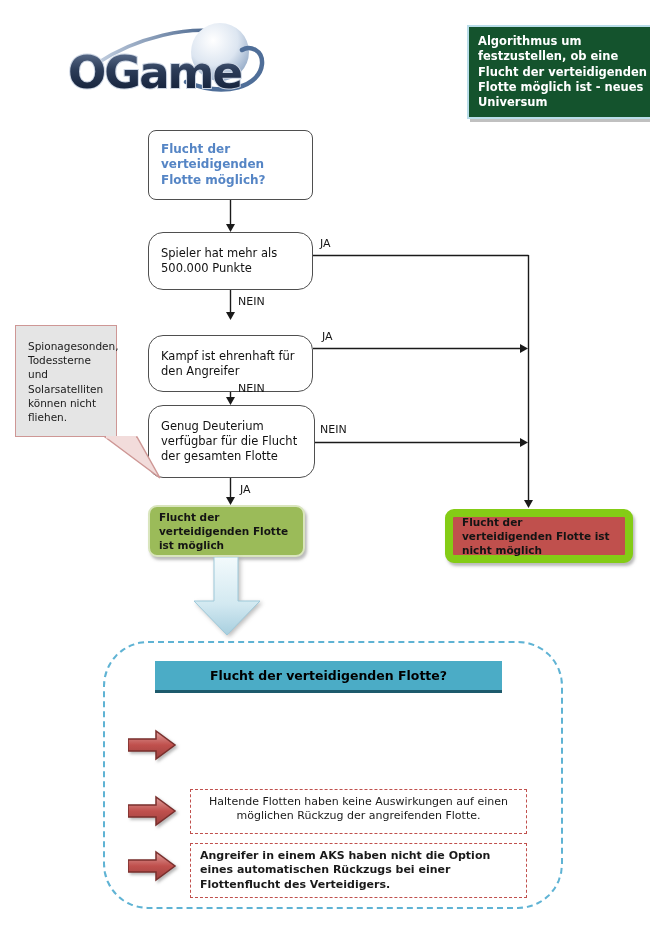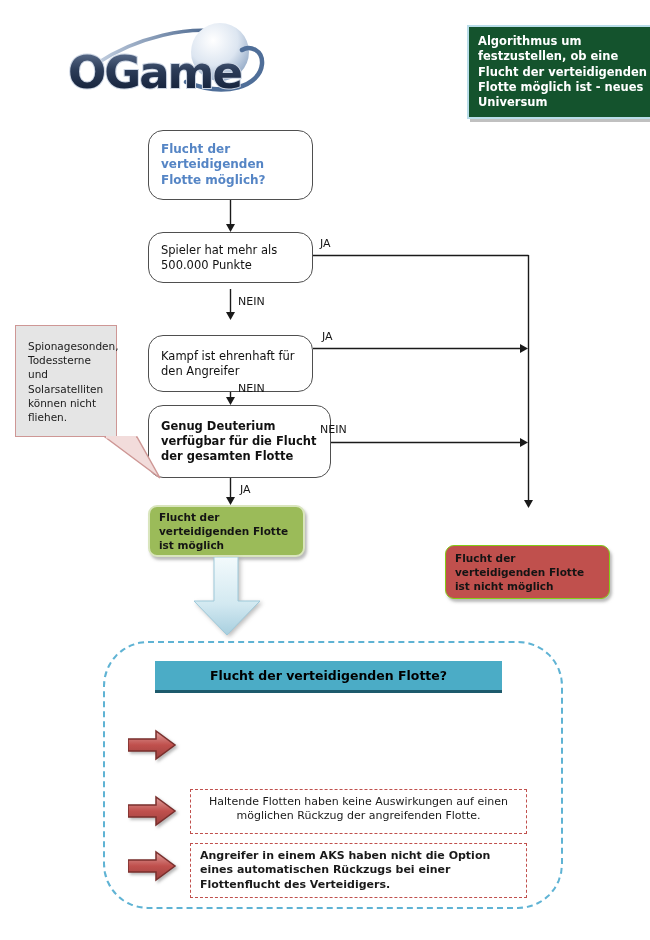--- a/index.html
+++ b/index.html
@@ -20,35 +20,35 @@
     font-size:11.5px;line-height:1.33;margin-left:44px;
   }
 
   
   .node{
     background:#ffffff;border:1.5px solid #4f4f4f;border-radius:15px;
     display:flex;align-items:center;padding:4px 12px;
     font-size:11.5px;line-height:1.3;color:#111111;
   }
   .node-start{left:148px;top:130px;width:165px;height:70px;
-    color:#5585C5;font-weight:bold;font-size:12px;}
-  .node-d1{left:148px;top:232px;width:165px;height:51px;}
+    color:#5585C5;font-weight:bold;font-size:12px;border-radius:8px;}
+  .node-d1{left:148px;top:232px;width:165px;height:58px;}
   .node-d2{left:148px;top:320px;width:165px;height:57px;margin-top:15px;}
-  .node-d3{left:148px;top:405px;width:183px;height:73px;font-weight:bold;}
+  .node-d3{left:148px;top:405px;width:167px;height:73px;}
 
   
   .result{
     display:flex;align-items:center;padding:12px 9px;
     font-weight:bold;font-size:10.5px;line-height:1.35;color:#141414;
     border-radius:9px;box-shadow:2px 3px 3px rgba(120,120,120,.5);
   }
   .result-green{left:148px;top:505px;width:157px;height:52px;
     background:#9BBB59;border:2px solid #D9E5BD;}
-  .result-red{left:445px;top:509px;width:165px;height:54px;
-    background:#C0504D;border:1px solid #84cc16;margin-top:36px;}
+  .result-red{left:445px;top:509px;width:188px;height:54px;
+    background:#C0504D;border:8px solid #84cc16;}
 
   
   .note{
     left:15px;top:325px;width:102px;height:112px;
     background:#e5e5e5;border:1.5px solid #CE9795;
     padding:13px 8px 6px 12px;font-size:10.5px;line-height:1.35;color:#1a1a1a;
   }
   .note-tail{left:100px;top:436px;width:75px;height:45px;}
 
   

